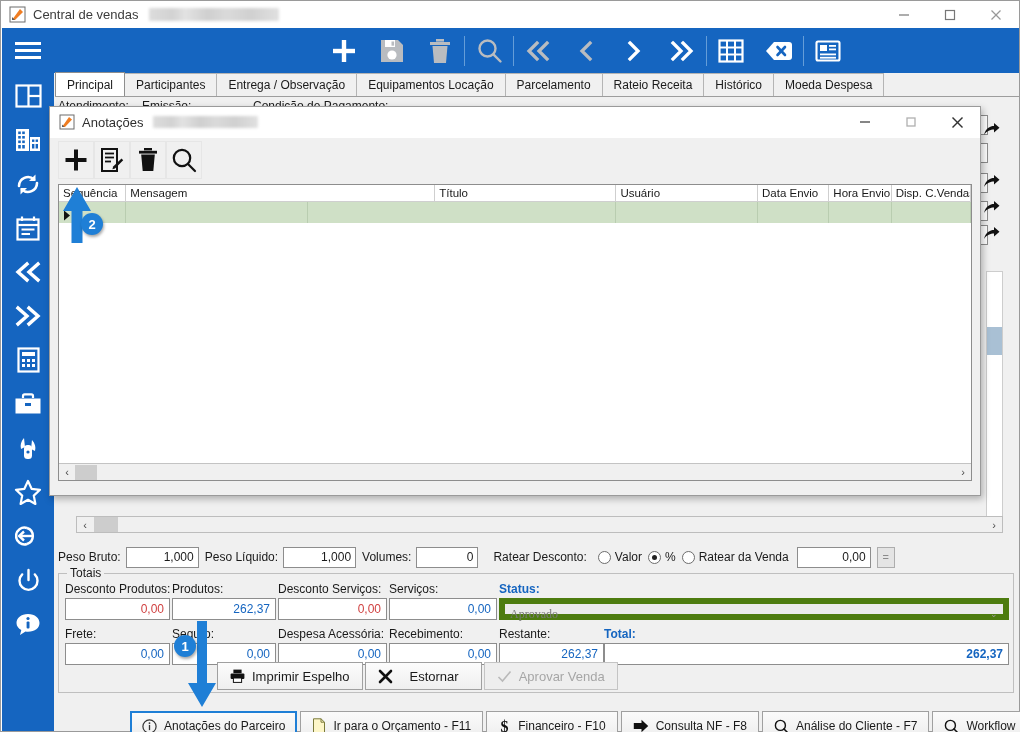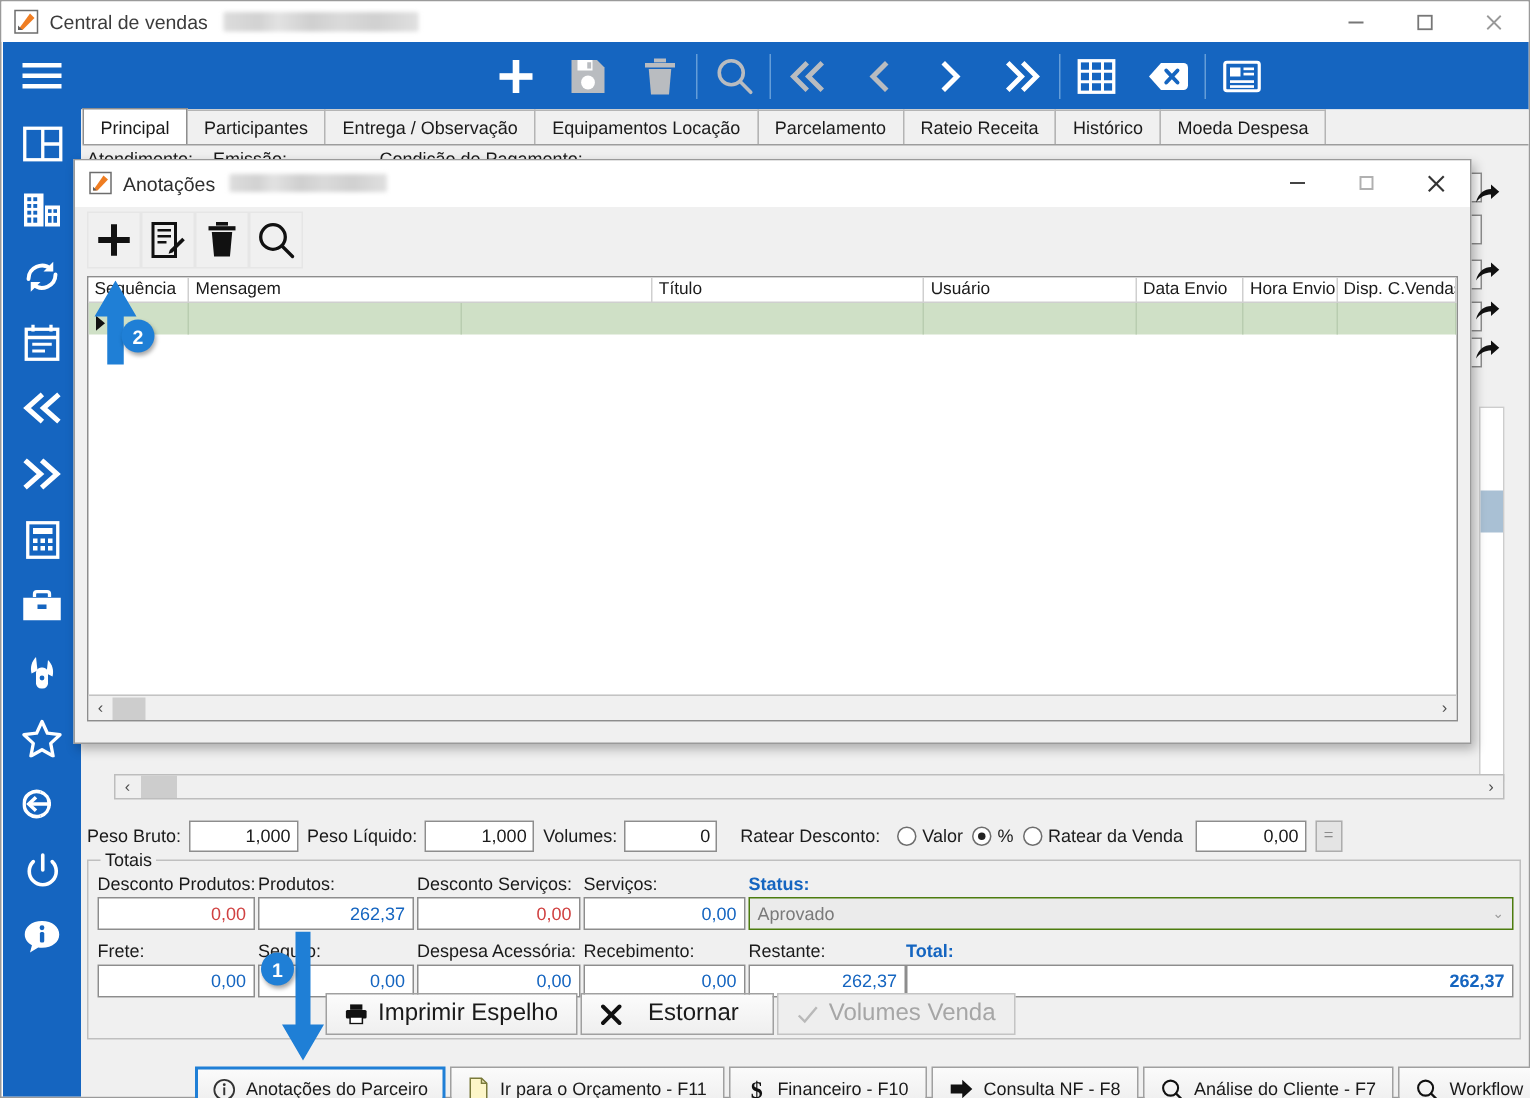--- a/index.html
+++ b/index.html
@@ -208,36 +208,36 @@
   .tot-label { position: absolute; font-size: 12px; color: #1a1a1a; }
   .tot-label.blue { color: #1565c0; font-weight: bold; }
   .tot-inp {
     position: absolute; border: 1px solid #8d8d8d; background: #ffffff;
     height: 22px; line-height: 20px; text-align: right; padding-right: 5px;
     font-size: 12px; color: #1565c0;
   }
   .tot-inp.red { color: #d04141; }
   .tot-inp.bold { font-weight: bold; }
   .combo {
-    position: absolute; border: 1px solid #4d7c0f; background: #ebebeb;
+    position: absolute; border: 6px solid #4d7c0f; background: #ebebeb;
     height: 22px; line-height: 20px; padding-left: 5px;
-    font-size: 12px; color: #7a7a7a;
+    font-size: 12px; color: #7a7a7a; font-family: Liberation Serif, serif;
   }
   .combo .caret {
     position: absolute; right: 6px; top: 8px;
     width: 7px; height: 4px; color: #9a9a9a; font-size: 9px; line-height: 4px;
   }
 
   
   .btnrow1 { position: absolute; left: 158px; top: 88px; display: flex; }
   .btn {
     height: 28px; border: 1px solid #a0a0a0;
     background: linear-gradient(#fcfcfc,#efefef);
     display: flex; align-items: center; justify-content: center;
-    gap: 7px; padding: 0 12px; font-size: 16px; color: #1a1a1a;
+    gap: 7px; padding: 0 12px; font-size: 13px; color: #1a1a1a;
     margin-right: 2px; white-space: nowrap;
   }
   .btn.dis { color: #a6a6a6; background: #eeeeee; border-color: #c4c4c4; }
   .btn svg { display: block; flex: none; }
 
   .btnrow2 {
     position: absolute; left: 76px; top: 638px;
     display: flex;
   }
   .btn2 {
@@ -794,21 +794,21 @@
             </svg>
           </span>
           <span style="margin-left:10px;margin-right:10px;">Estornar</span>
         </div>
         <div class="btn dis">
           <span>
             <svg width="15" height="13" viewBox="0 0 15 13">
               <polyline points="1.5,7 5.5,11 13.5,1.5" fill="none" stroke="#b9b9b9" stroke-width="1.6"></polyline>
             </svg>
           </span>
-          <span>Volumes Venda</span>
+          <span>Aprovar Venda</span>
         </div>
       </div>
     </div>
 
     <div class="btnrow2">
       <div class="btn2 focus">
         <span>
           <svg width="15" height="15" viewBox="0 0 15 15">
             <circle cx="7.5" cy="7.5" r="6.6" fill="none" stroke="#333" stroke-width="1.2"></circle>
             <circle cx="7.5" cy="4.1" r="0.95" fill="#333"></circle>

